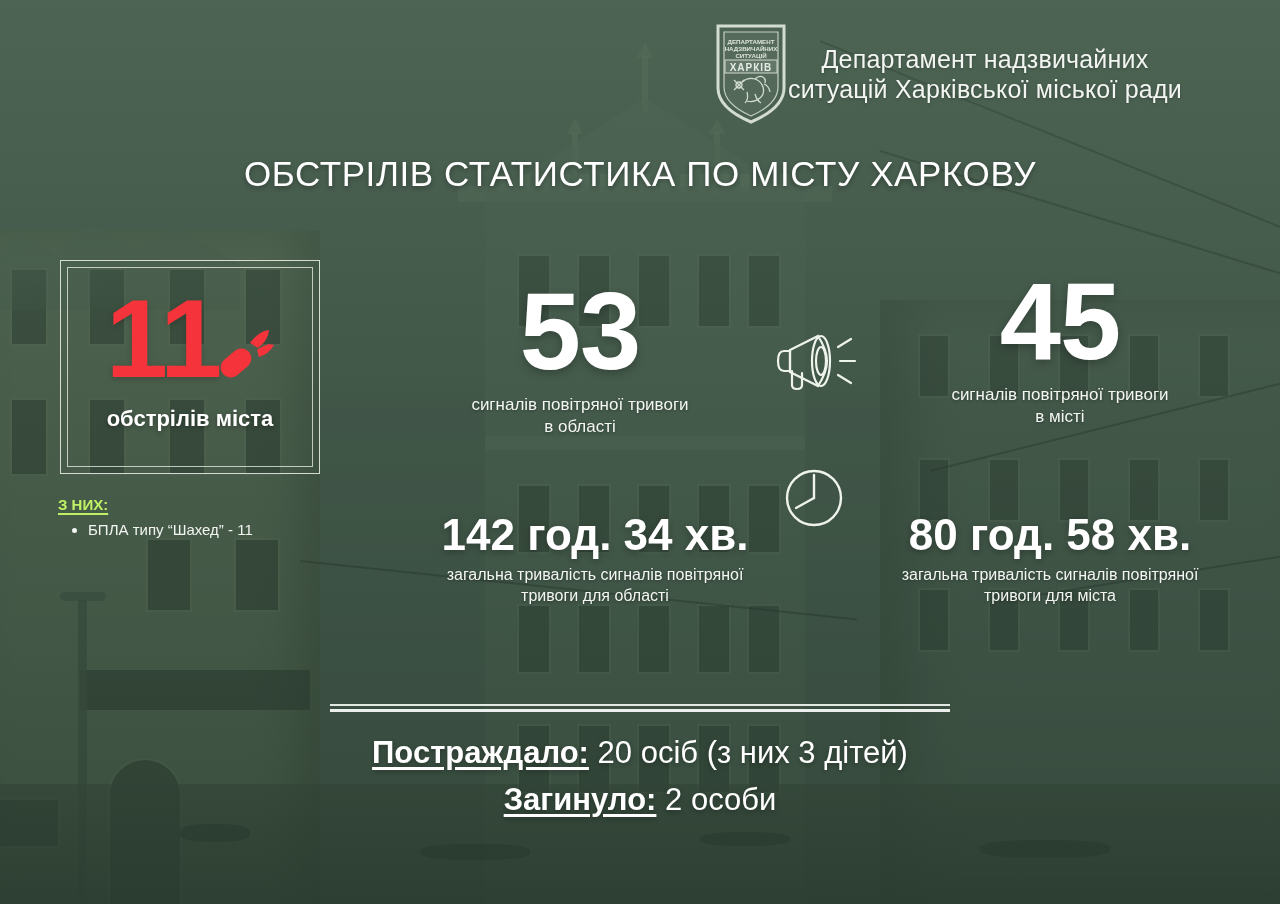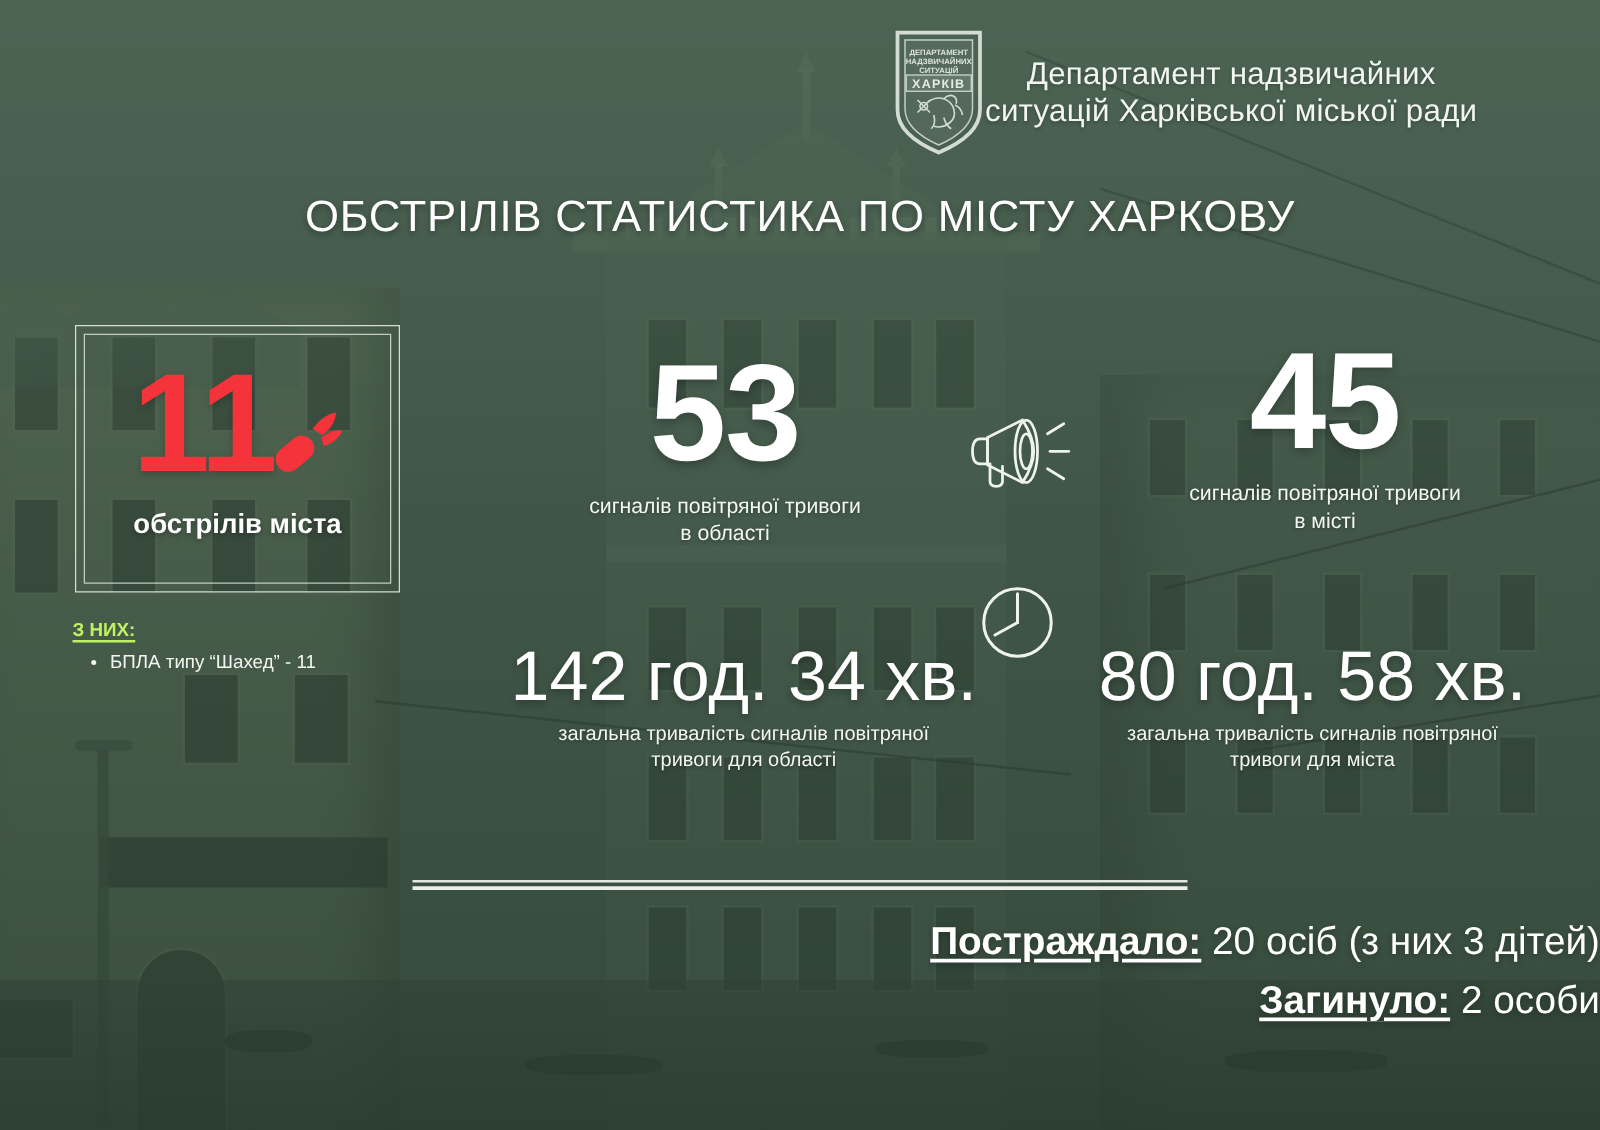--- a/index.html
+++ b/index.html
@@ -318,22 +318,22 @@
     line-height: 1.32;
     color: #f3f6f2;
     margin-top: 10px;
     white-space: pre-line;
     text-shadow: 0 1px 3px rgba(0,0,0,.3);
   }
   .stat-oblast { left: 420px; top: 278px; width: 320px; }
   .stat-city   { left: 900px; top: 268px; width: 320px; }
 
   .stat-dur {
-    font-size: 56px;
-    font-weight: 400;
+    font-size: 44px;
+    font-weight: 700;
     line-height: 1.05;
     color: #ffffff;
     text-shadow: 0 2px 6px rgba(0,0,0,.28);
   }
   .stat-dur-cap {
     font-size: 16px;
     line-height: 1.32;
     color: #f3f6f2;
     margin-top: 6px;
     white-space: pre-line;
@@ -355,21 +355,21 @@
   }
   .divider .l1 { height: 2px; background: rgba(245,248,244,.9); }
   .divider .l2 { height: 3px; margin-top: 3px; background: rgba(245,248,244,.95); }
 
   
   .casualties {
     position: absolute;
     left: 0;
     right: 0;
     top: 730px;
-    text-align: right;
+    text-align: center;
   }
   .cas-row {
     font-size: 31px;
     line-height: 1.5;
     color: #ffffff;
     text-shadow: 0 2px 5px rgba(0,0,0,.3);
   }
   .cas-key {
     font-weight: 700;
     text-decoration: underline;

